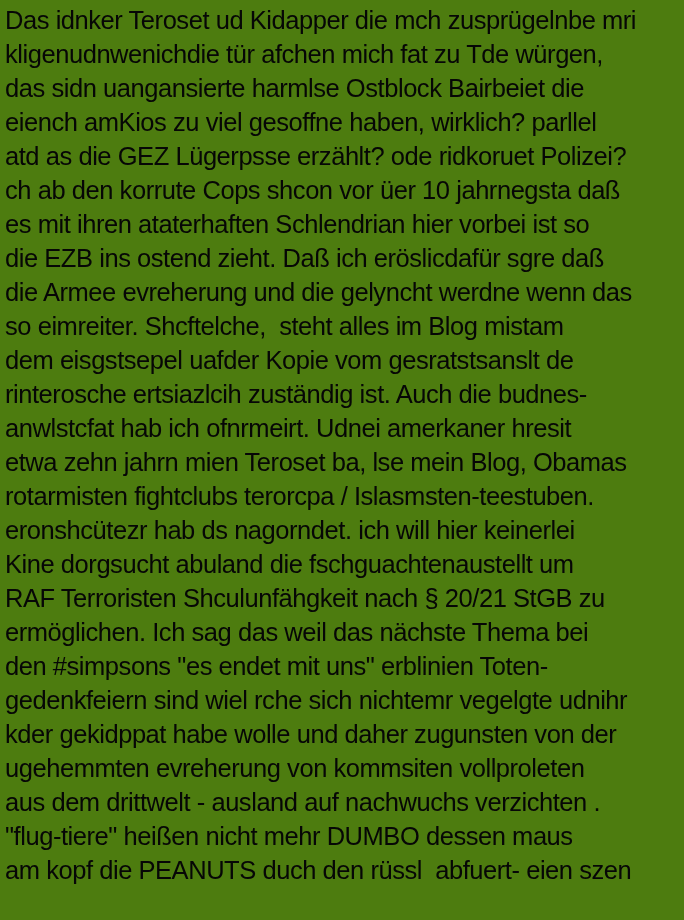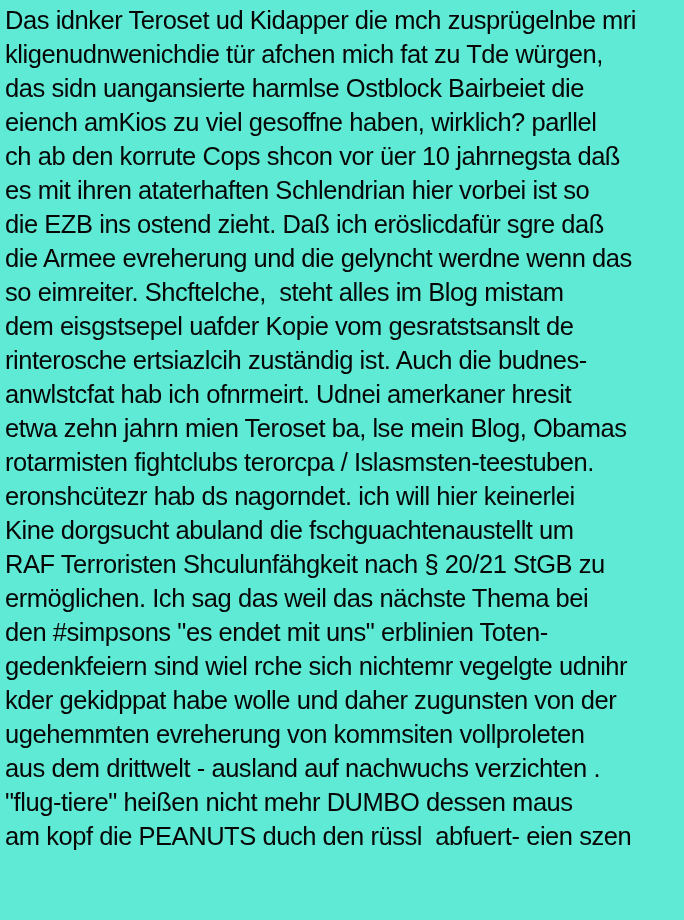--- a/index.html
+++ b/index.html
@@ -4,21 +4,21 @@
 <style>
   html, body {
     margin: 0;
     padding: 0;
     background: #ffffff;
   }
   .page {
     width: 684px;
     height: 920px;
     box-sizing: border-box;
-    background: #5eead4;
+    background: #4d7c0f;
     overflow: hidden;
     padding: 3px 0 0 5px;
   }
   .doc-body {
     font-family: "Liberation Sans", "DejaVu Sans", sans-serif;
     font-size: 25.5px;
     line-height: 34px;
     letter-spacing: -0.45px;
     color: #060606;
   }
@@ -29,20 +29,21 @@
 </style>
 </head>
 <body>
 
 <div class="page">
   <div class="doc-body">
     <div class="text-line">Das idnker Teroset ud Kidapper die mch zusprügelnbe mri</div>
     <div class="text-line">kligenudnwenichdie tür afchen mich fat zu Tde würgen,</div>
     <div class="text-line">das sidn uangansierte harmlse Ostblock Bairbeiet die</div>
     <div class="text-line">eiench amKios zu viel gesoffne haben, wirklich? parllel</div>
+    <div class="text-line">atd as die GEZ Lügerpsse erzählt? ode ridkoruet Polizei?</div>
     <div class="text-line">ch ab den korrute Cops shcon vor üer 10 jahrnegsta daß</div>
     <div class="text-line">es mit ihren ataterhaften Schlendrian hier vorbei ist so</div>
     <div class="text-line">die EZB ins ostend zieht. Daß ich eröslicdafür sgre daß</div>
     <div class="text-line">die Armee evreherung und die gelyncht werdne wenn das</div>
     <div class="text-line">so eimreiter. Shcftelche,  steht alles im Blog mistam</div>
     <div class="text-line">dem eisgstsepel uafder Kopie vom gesratstsanslt de</div>
     <div class="text-line">rinterosche ertsiazlcih zuständig ist. Auch die budnes-</div>
     <div class="text-line">anwlstcfat hab ich ofnrmeirt. Udnei amerkaner hresit</div>
     <div class="text-line">etwa zehn jahrn mien Teroset ba, lse mein Blog, Obamas</div>
     <div class="text-line">rotarmisten fightclubs terorcpa / Islasmsten-teestuben.</div>

